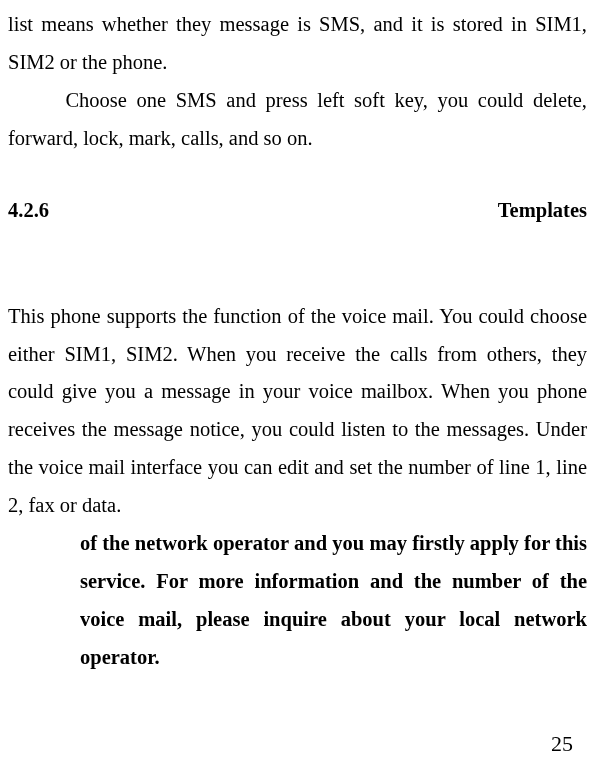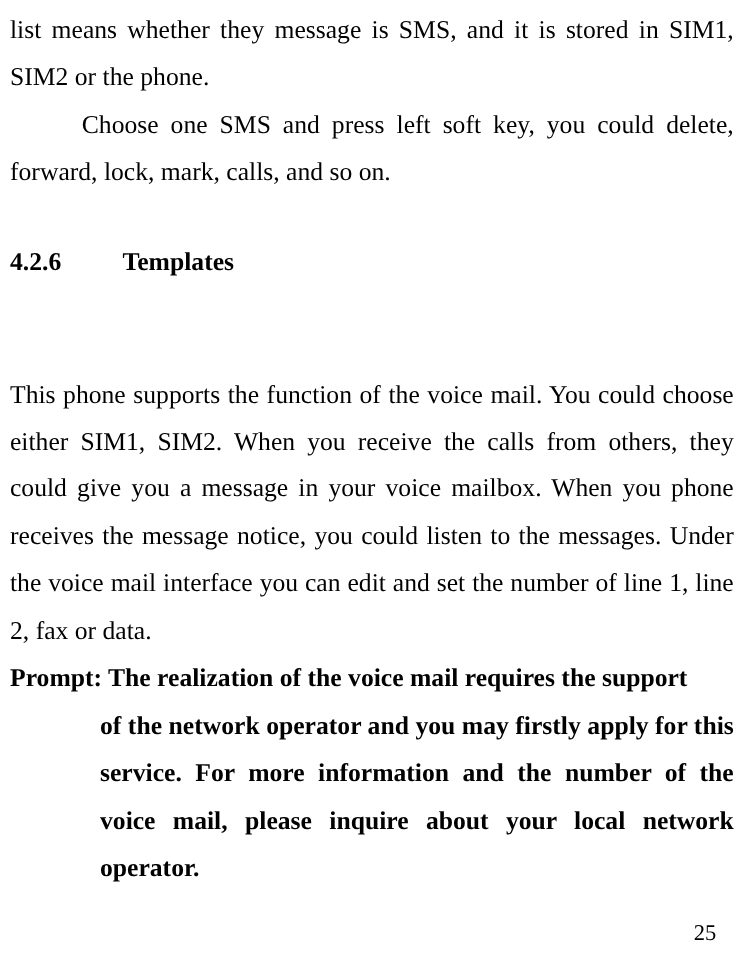--- a/index.html
+++ b/index.html
@@ -25,20 +25,21 @@
       text-justify: inter-word;
     }
     .indent {
       text-indent: 2.8em;
     }
     .section-heading {
       font-weight: bold;
       margin-top: 34px;
       margin-bottom: 34px;
       display: flex;
+      justify-content: space-between;
     }
     .section-num {
       display: inline-block;
       min-width: 90px;
     }
     .section-title {
       display: inline-block;
     }
     .body-indent {
       text-indent: 2.3em;
@@ -55,40 +56,37 @@
     }
     .prompt-continue {
       font-weight: bold;
       padding-left: 72px;
       text-align: justify;
     }
     .page-number {
       position: absolute;
       bottom: 12px;
       right: 22px;
-      font-size: 18px;
+      font-size: 22px;
     }
   </style>
 </head>
 <body>
 
 <div class="content">
   <div class="para">list means whether they message is SMS, and it is stored in SIM1, SIM2 or the phone.</div>
   <div class="para indent">Choose one SMS and press left soft key, you could delete, forward, lock, mark, calls, and so on.</div>
 
   <div class="section-heading">
     <span class="section-num">4.2.6</span>
     <span class="section-title">Templates</span>
   </div>
 
 
   <div class="section-heading">
   </div>
 
   <div class="para">This phone supports the function of the voice mail. You could choose either SIM1, SIM2. When you receive the calls from others, they could give you a message in your voice mailbox. When you phone receives the message notice, you could listen to the messages. Under the voice mail interface you can edit and set the number of line 1, line 2, fax or data.</div>
 
-  <div class="prompt-block">
-    <span class="prompt-label">Prompt: </span><span class="prompt-body">The realization of the voice mail requires the support</span>
-  </div>
   <div class="prompt-continue">of the network operator and you may firstly apply for this service. For more information and the number of the voice mail, please inquire about your local network operator.</div>
 </div>
 
 <div class="page-number">25</div>
 
 </body></html>

